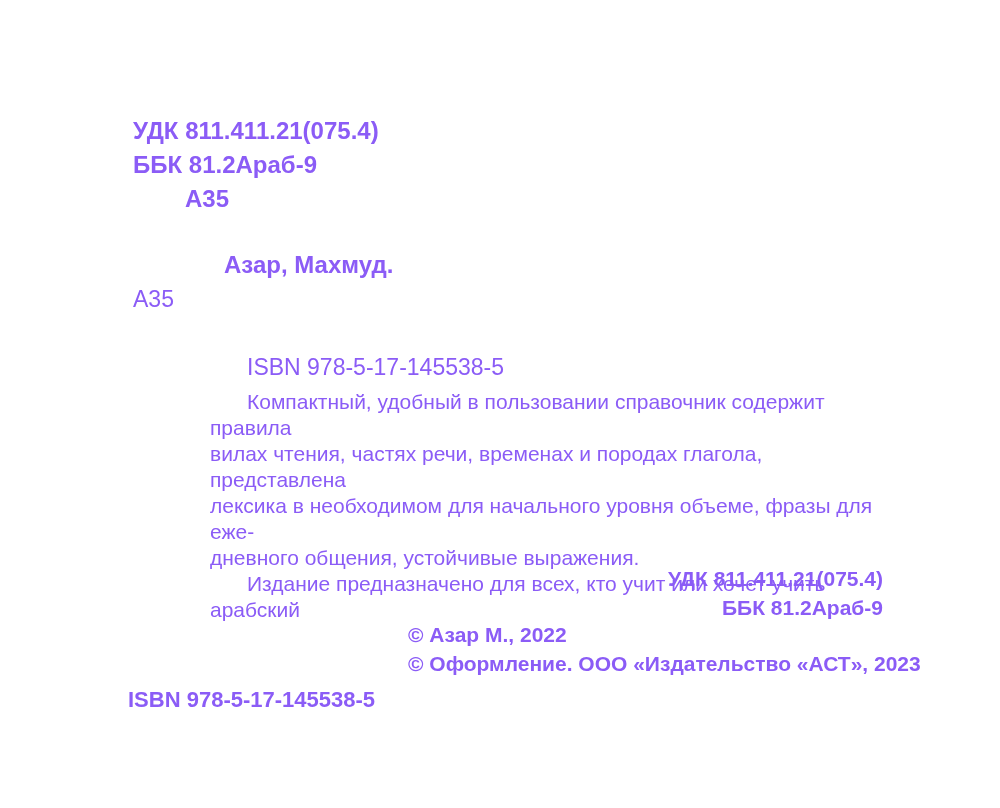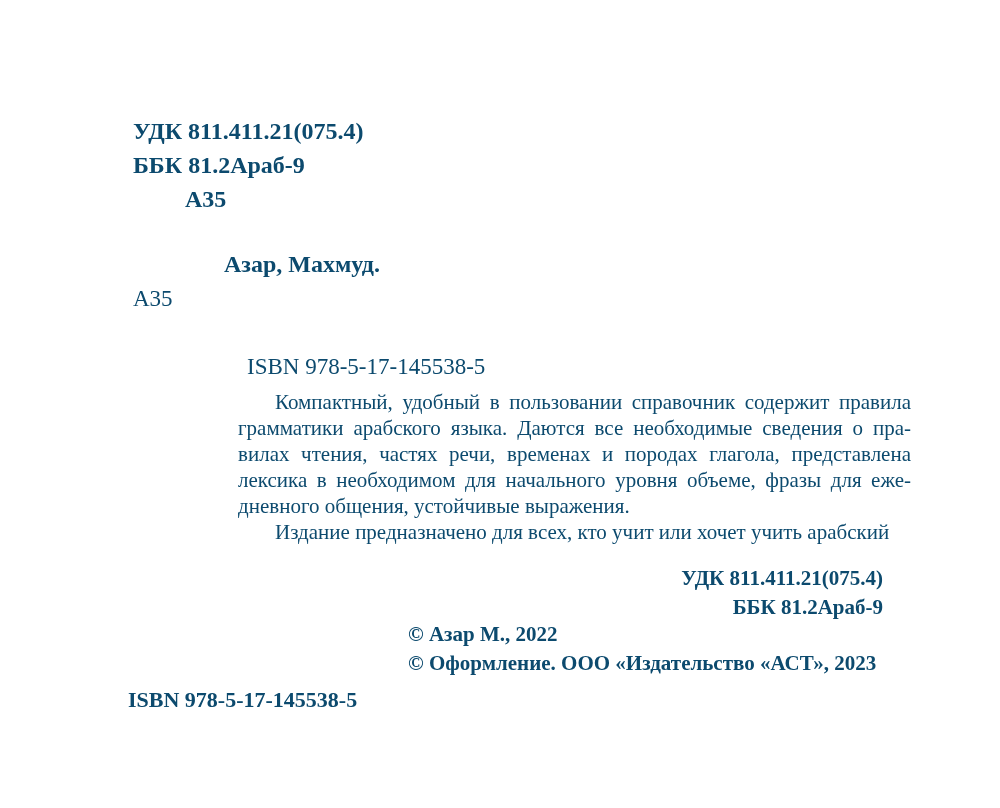--- a/index.html
+++ b/index.html
@@ -1,22 +1,22 @@
 <!DOCTYPE html>
 <html><head>
 <meta charset="utf-8">
 <style>
   html, body { margin: 0; padding: 0; background: #ffffff; }
   .page {
     position: relative;
     width: 1000px;
     height: 792px;
     background: #ffffff;
-    color: #0c4a6e;
-    font-family: Liberation Serif, serif;
+    color: #8b5cf6;
+    font-family: Liberation Sans, sans-serif;
     overflow: hidden;
   }
 
   
   .top-class {
     position: absolute;
     left: 133px;
     top: 114px;
     font-size: 24px;
     font-weight: bold;
@@ -57,21 +57,20 @@
   }
 
   
   .annotation {
     position: absolute;
     left: 210px;
     top: 389px;
     width: 673px;
     font-size: 21px;
     line-height: 26px;
-    margin-left: 28px;
   }
 
   
   .para .line { text-align-last: justify; }
   .para .line:first-child { text-indent: 37px; }
   .para .line:last-child { text-align-last: auto; }
 
   
   .bottom-class {
     position: absolute;
@@ -119,21 +118,20 @@
   <div class="margin-code">А35</div>
 
   <div class="bib para">
     </div>
 
   <div class="isbn-mid">ISBN 978-5-17-145538-5</div>
 
   <div class="annotation">
     <div class="para">
         <div class="line">Компактный, удобный в пользовании справочник содержит правила</div>
-        <div class="line">грамматики арабского языка. Даются все необходимые сведения о пра-</div>
         <div class="line">вилах чтения, частях речи, временах и породах глагола, представлена</div>
         <div class="line">лексика в необходимом для начального уровня объеме, фразы для еже-</div>
         <div class="line">дневного общения, устойчивые выражения.</div>
       </div>
     <div class="para">
         <div class="line">Издание предназначено для всех, кто учит или хочет учить арабский</div>
       </div>
   </div>
 
   <div class="bottom-class">

